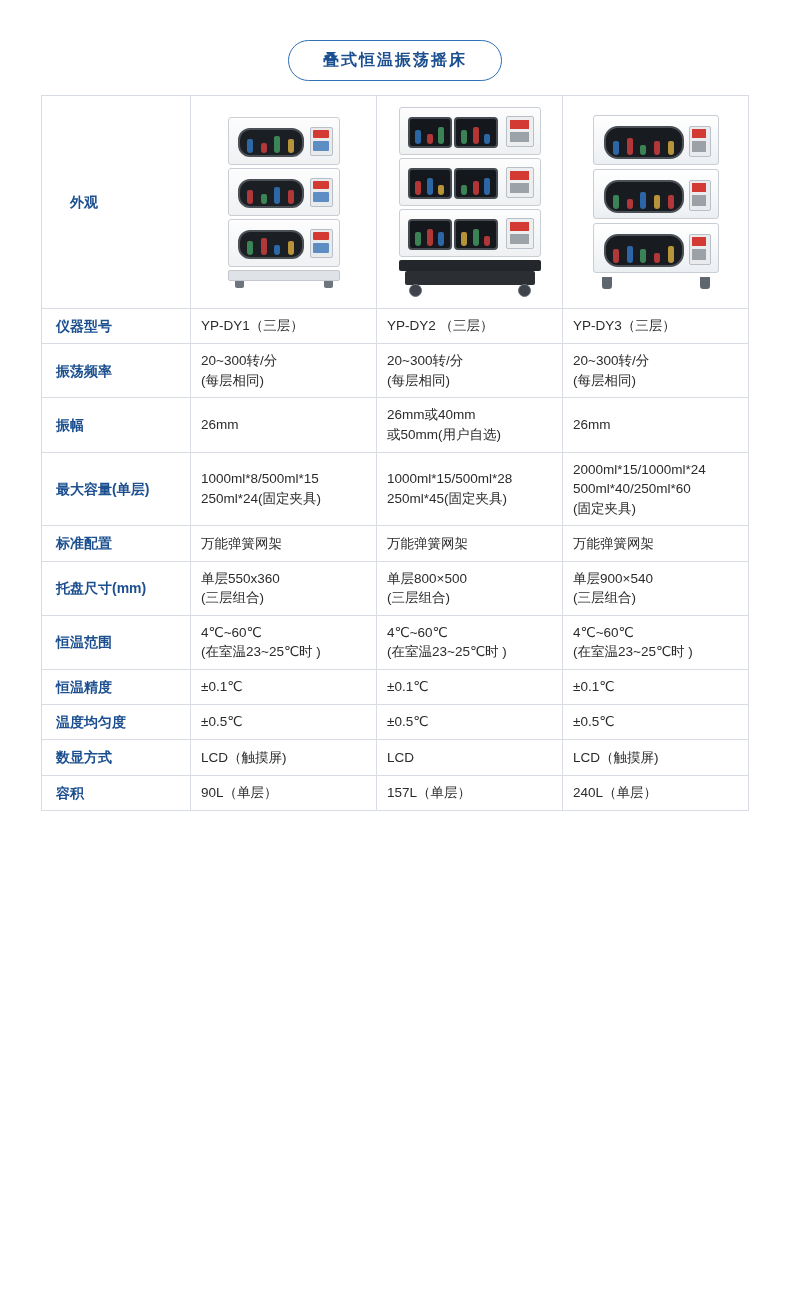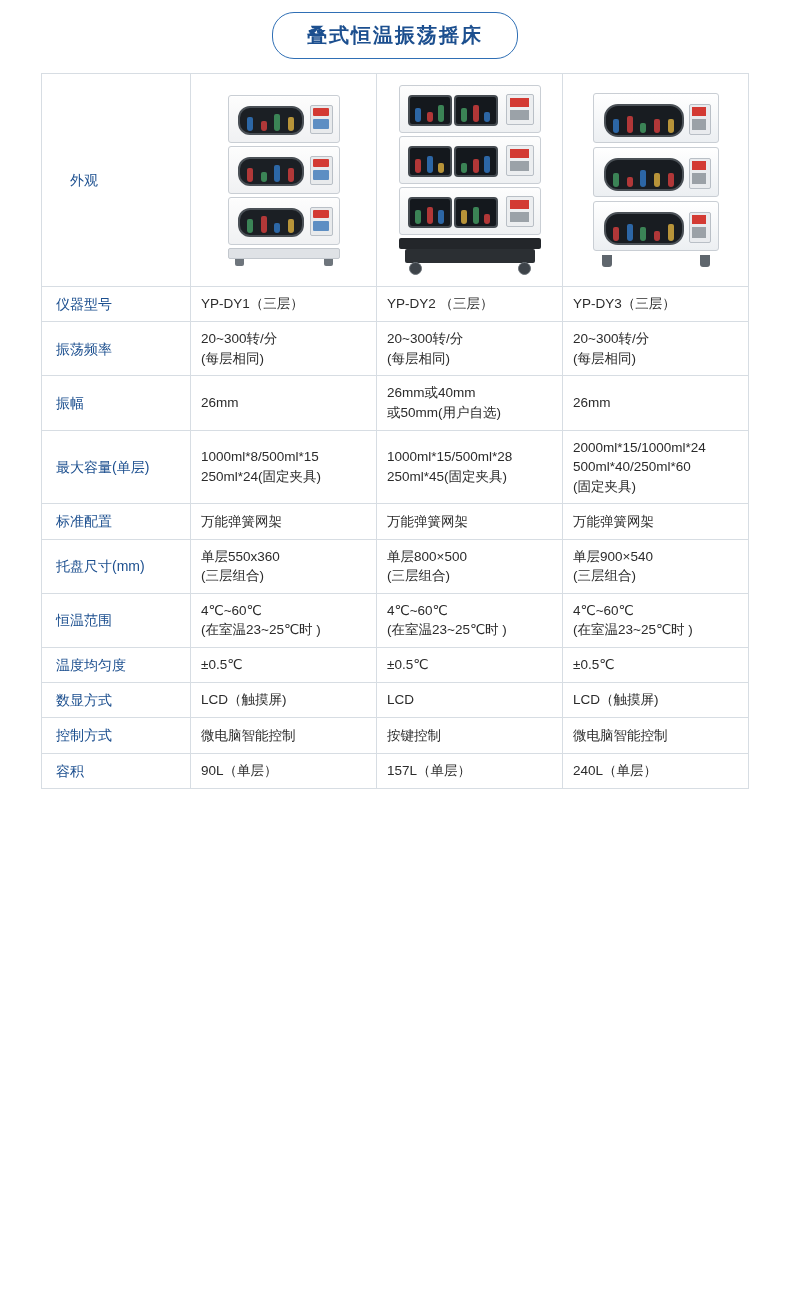--- a/index.html
+++ b/index.html
@@ -25,25 +25,26 @@
     display: flex;
     justify-content: center;
     align-items: center;
     padding-top: 12px;
     padding-bottom: 14px;
   }
   .title-pill {
     border: 1.5px solid #2f6fb5;
     border-radius: 22px;
     padding: 9px 34px;
-    font-size: 20px;
+    font-size: 16px;
     color: #1c4f8f;
     letter-spacing: 2px;
     font-weight: 600;
     background: #ffffff;
+    margin-top: 28px;
   }
   
   .spec-table {
     border-collapse: collapse;
     margin: 0 auto;
     width: 690px;
     table-layout: fixed;
   }
   .spec-table td {
     border: 1px solid #d7dde3;
@@ -51,20 +52,21 @@
     padding: 7px 10px;
     font-size: 13.5px;
     line-height: 1.45;
     color: #2b2b2b;
   }
   .spec-table td.label {
     width: 134px;
     color: #1c4f8f;
     font-size: 14px;
     padding-left: 14px;
+    font-weight: bold;
   }
   .spec-table td.val {
     width: 185px;
   }
   .row-appearance td {
     padding: 0;
   }
   .appearance-cell {
     height: 212px;
     position: relative;
@@ -502,38 +504,38 @@
         <td class="val">单层800×500<br>(三层组合)</td>
         <td class="val">单层900×540<br>(三层组合)</td>
       </tr>
       <tr>
         <td class="label">恒温范围</td>
         <td class="val">4℃~60℃<br>(在室温23~25℃时 )</td>
         <td class="val">4℃~60℃<br>(在室温23~25℃时 )</td>
         <td class="val">4℃~60℃<br>(在室温23~25℃时 )</td>
       </tr>
       <tr>
+        <td class="label">恒温精度</td>
+        <td class="val">±0.1℃</td>
+        <td class="val">±0.1℃</td>
+        <td class="val">±0.1℃</td>
+      </tr>
+      <tr>
         <td class="label">温度均匀度</td>
         <td class="val">±0.5℃</td>
         <td class="val">±0.5℃</td>
         <td class="val">±0.5℃</td>
       </tr>
       <tr>
         <td class="label">数显方式</td>
         <td class="val">LCD（触摸屏)</td>
         <td class="val">LCD</td>
         <td class="val">LCD（触摸屏)</td>
       </tr>
       <tr>
-        <td class="label">控制方式</td>
-        <td class="val">微电脑智能控制</td>
-        <td class="val">按键控制</td>
-        <td class="val">微电脑智能控制</td>
-      </tr>
-      <tr>
         <td class="label">容积</td>
         <td class="val">90L（单层）</td>
         <td class="val">157L（单层）</td>
         <td class="val">240L（单层）</td>
       </tr>
 
     </tbody>
   </table>
 </div>
 

